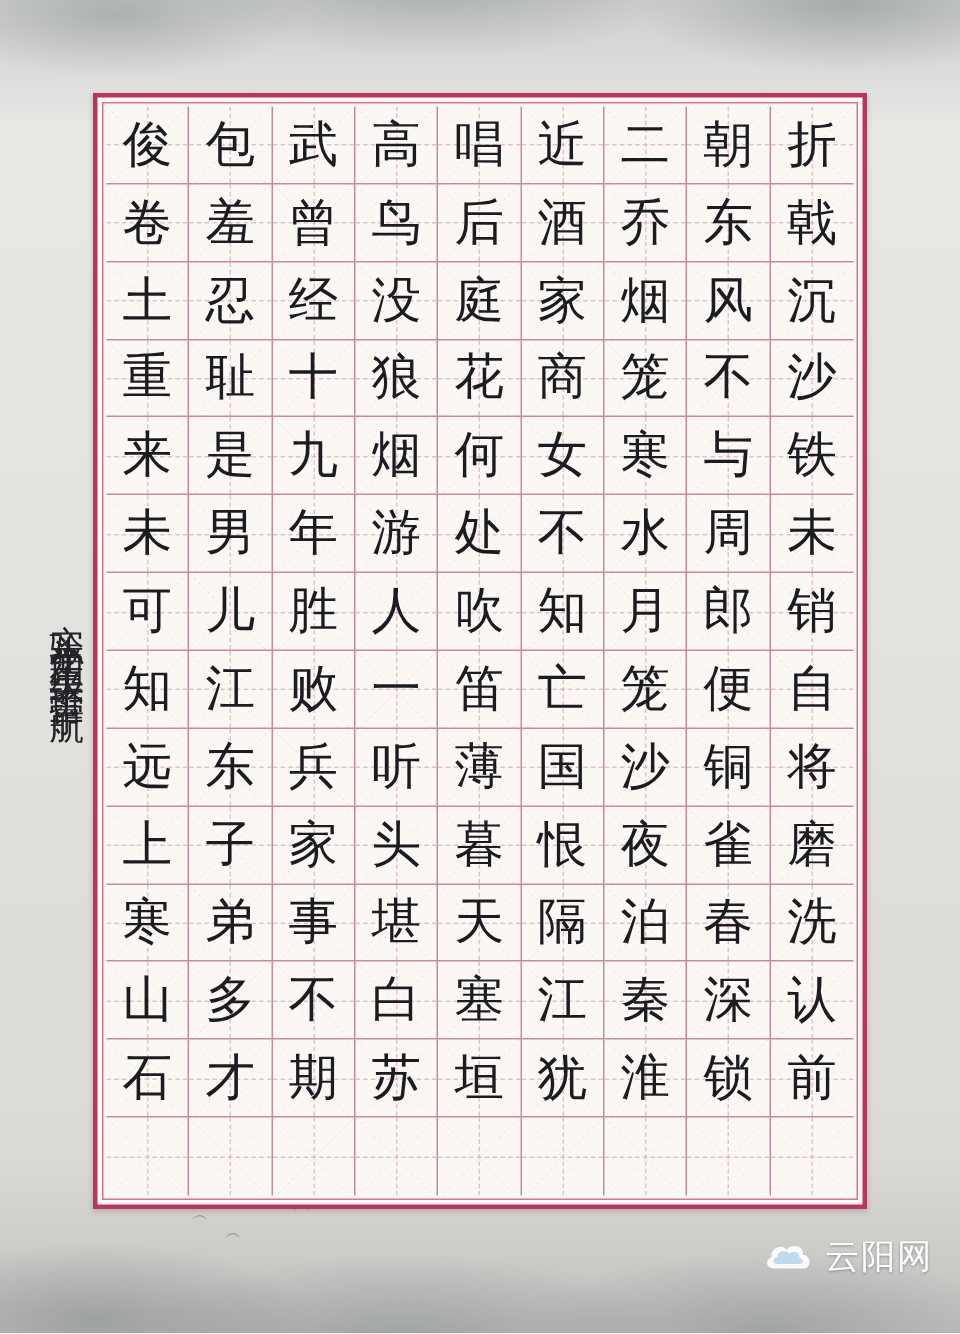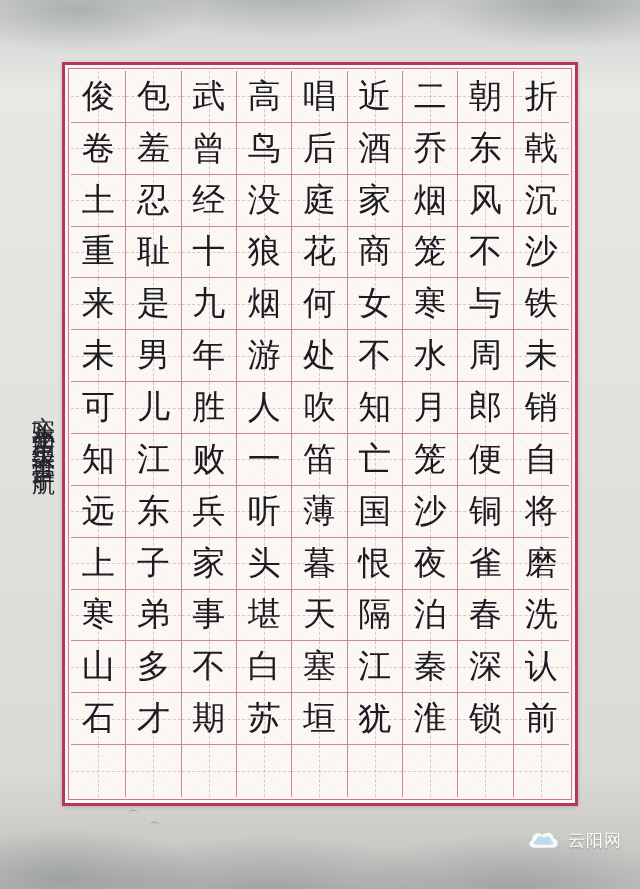--- a/index.html
+++ b/index.html
@@ -151,21 +151,21 @@
     gap: 7px;
     opacity: 0.95;
   }
   #wm-logo {
     width: 34px;
     height: 26px;
     position: relative;
   }
   #wm-text {
     font-family: Liberation Mono, monospace;
-    font-size: 17px;
+    font-size: 23px;
     color: #ffffff;
     text-shadow: 0 1px 2px rgba(0,0,0,0.35);
     letter-spacing: 1px;
   }
 
   
   .bird {
     position: absolute;
     color: rgba(60,70,75,0.45);
     font-size: 11px;

